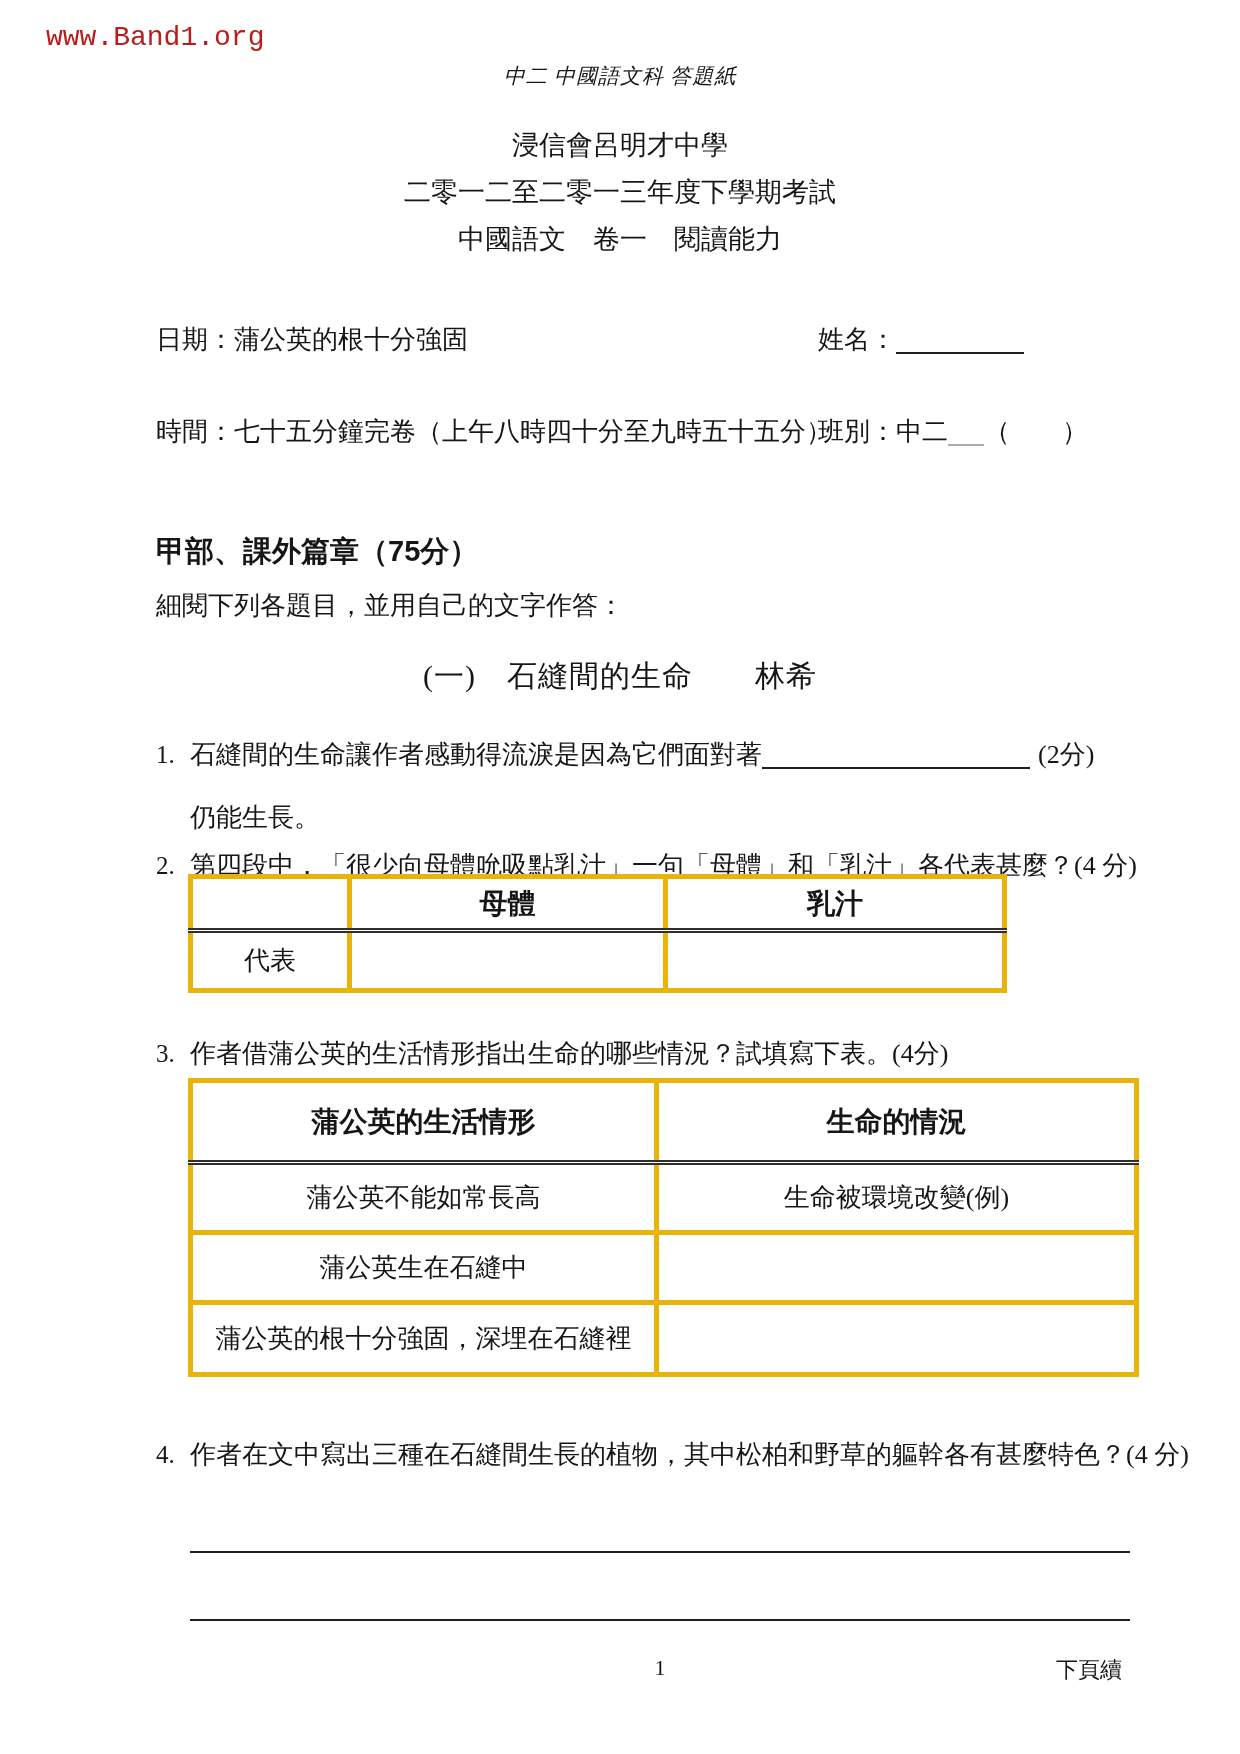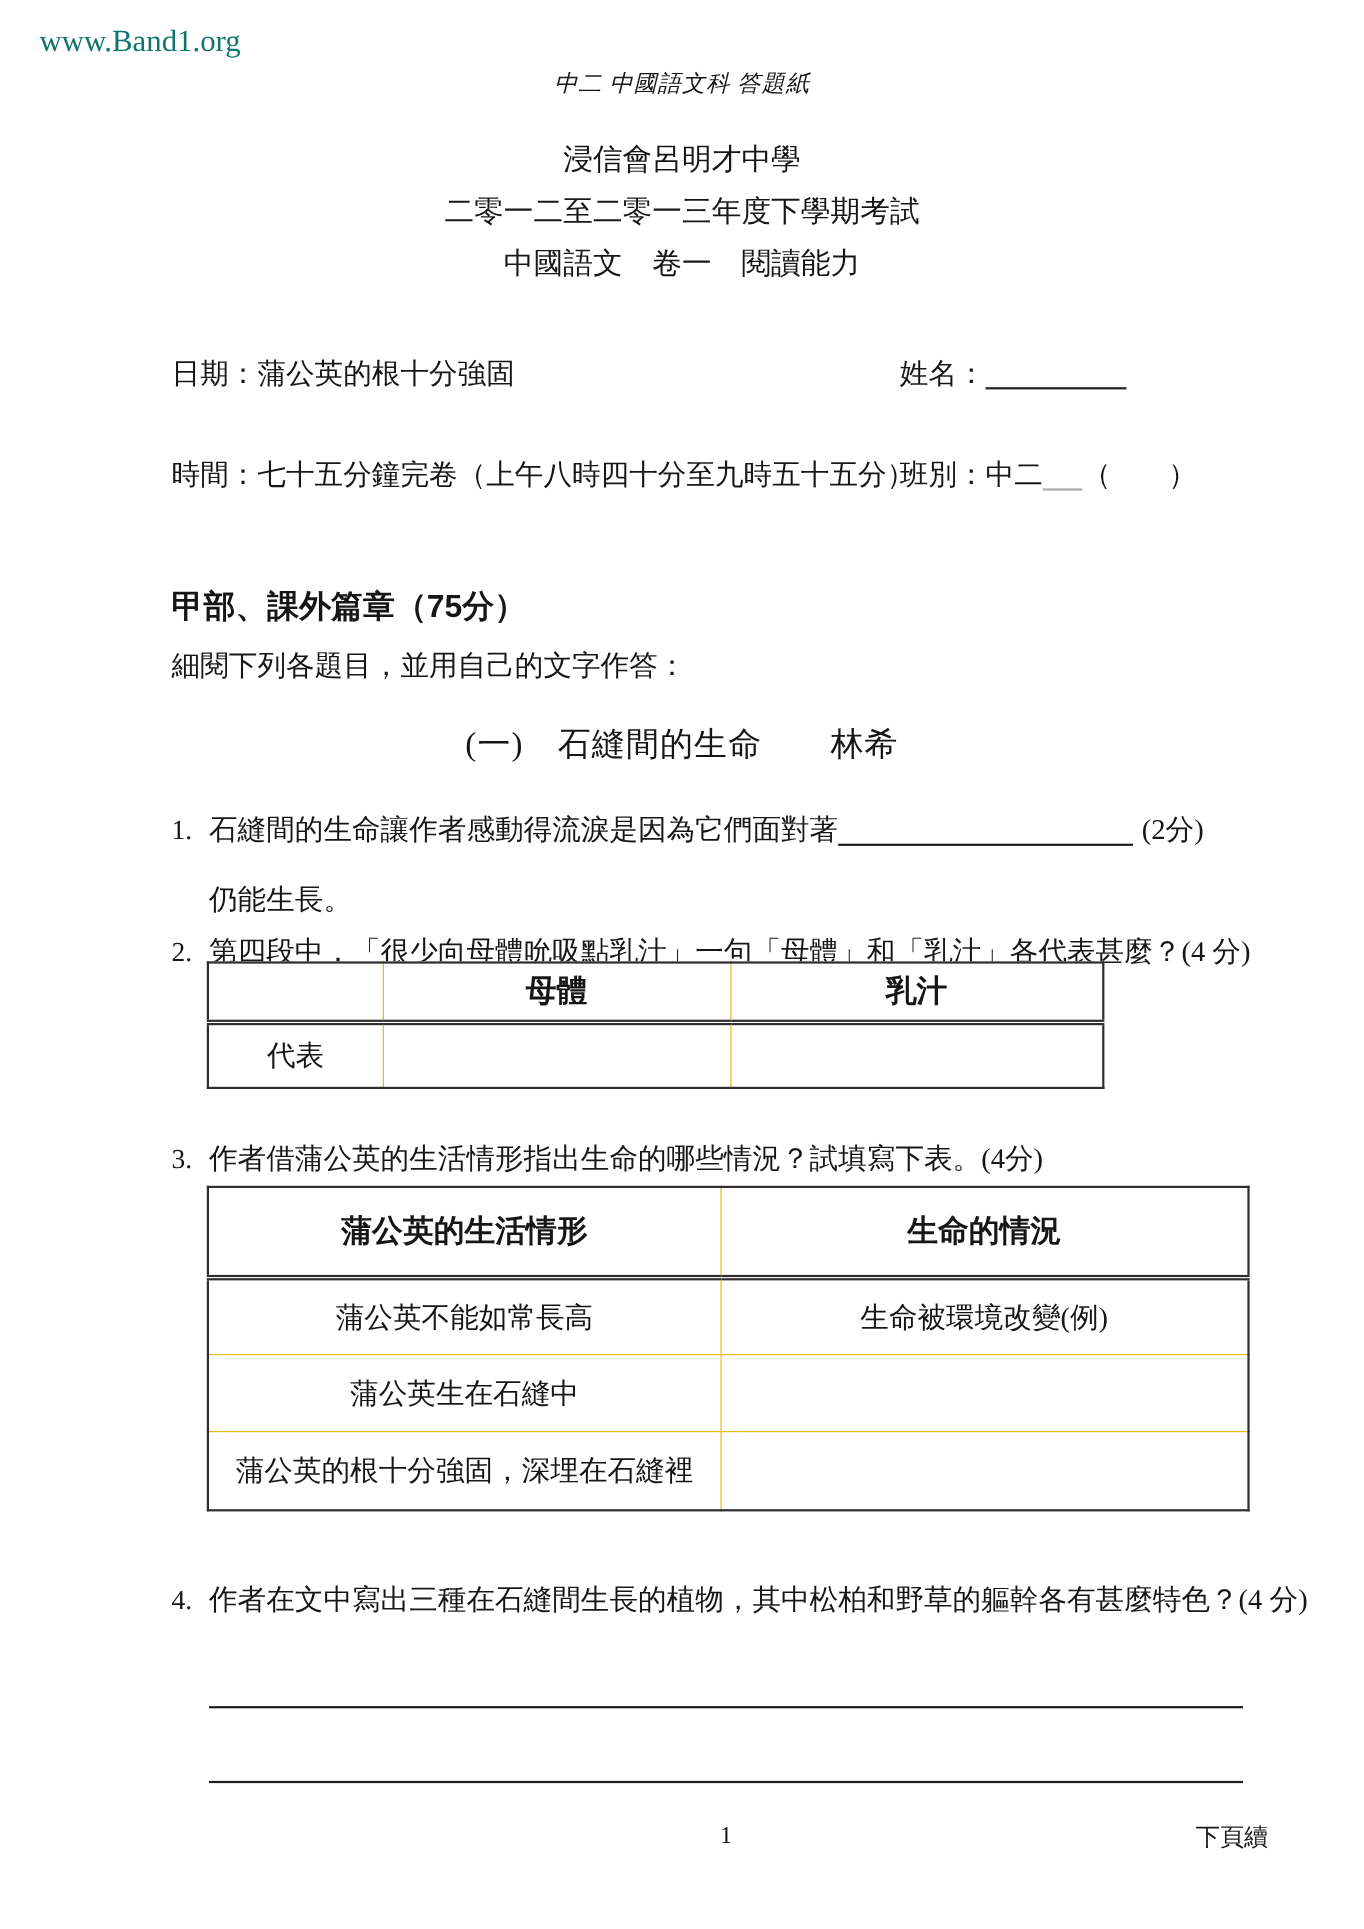--- a/index.html
+++ b/index.html
@@ -3,21 +3,21 @@
 <meta charset="utf-8">
 <style>
   html,body{margin:0;padding:0;background:#fff;}
   .page{
     position:relative;width:1240px;height:1754px;background:#ffffff;
     color:#161616;font-family:"Liberation Serif","DejaVu Serif",serif;
     overflow:hidden;
   }
   .abs{position:absolute;white-space:nowrap;}
   .center{position:absolute;left:0;width:100%;text-align:center;white-space:nowrap;}
-  .watermark{left:36px;top:22px;font-family:Liberation Serif, serif;font-size:28px;color:#0f766e;}
+  .watermark{left:46px;top:22px;font-family:Liberation Mono, monospace;font-size:28px;color:#b91c1c;}
   .doc-header{top:62px;font-size:21px;letter-spacing:1px;font-style:italic;}
   .school{top:127px;font-size:27px;}
   .exam-session{top:174px;font-size:27px;}
   .paper-title{top:221px;font-size:27px;}
   .info{font-size:26px;}
   .row-date{left:156px;top:322px;}
   .row-name{left:818px;top:322px;}
   .row-time{left:156px;top:414px;}
   .row-class{left:818px;top:414px;text-align:right;}
   .blank{display:inline-block;border-bottom:2px solid #1f1f1f;height:26px;vertical-align:-6px;}
@@ -29,37 +29,37 @@
   .q{font-size:26px;}
   .qnum{display:inline-block;width:34px;font-size:25px;}
   .q1{left:156px;top:737px;}
   .blank-q1{width:268px;}
   .q1cont{left:190px;top:800px;}
   .q2{left:156px;top:848px;}
   .q3{left:156px;top:1036px;}
   .q4{left:156px;top:1437px;}
   .marks{margin-left:8px;}
   table{border-collapse:collapse;table-layout:fixed;position:absolute;background:#fff;}
-  td{border:1px solid #eab308;text-align:center;vertical-align:middle;font-size:26px;padding:4px 6px;overflow:hidden;}
+  td{border:5px solid #eab308;text-align:center;vertical-align:middle;font-size:26px;padding:4px 6px;overflow:hidden;}
   .t1{left:188px;top:874px;width:814px;}
   .t2{left:188px;top:1078px;width:946px;}
   table.t1, table.t2{border:2px solid #2e2e2e;}
   .th{font-weight:bold;font-size:28px;font-family:"Liberation Sans","DejaVu Sans",sans-serif;}
   tr.hdr td{border-bottom:5px double #2e2e2e;}
   .t1 tr.hdr{height:54px;}
   .t1 tr.body{height:60px;}
   .t2 tr.hdr{height:82px;}
   .t2 tr.r1{height:70px;}
   .t2 tr.r2{height:70px;}
   .t2 tr.r3{height:72px;}
   .ans-line{position:absolute;left:190px;width:940px;border-top:2px solid #1f1f1f;height:0;}
   .line1{top:1551px;}
   .line2{top:1619px;}
   .page-num{left:600px;top:1655px;width:120px;text-align:center;font-size:22px;}
-  .continue{left:1056px;top:1655px;font-size:22px;margin-left:31px;}
+  .continue{left:1056px;top:1655px;font-size:22px;}
 </style>
 </head>
 <body>
 
 <div class="page">
 
   <div class="abs watermark">www.Band1.org</div>
 
   <div class="center doc-header">中二 中國語文科 答題紙</div>
 

